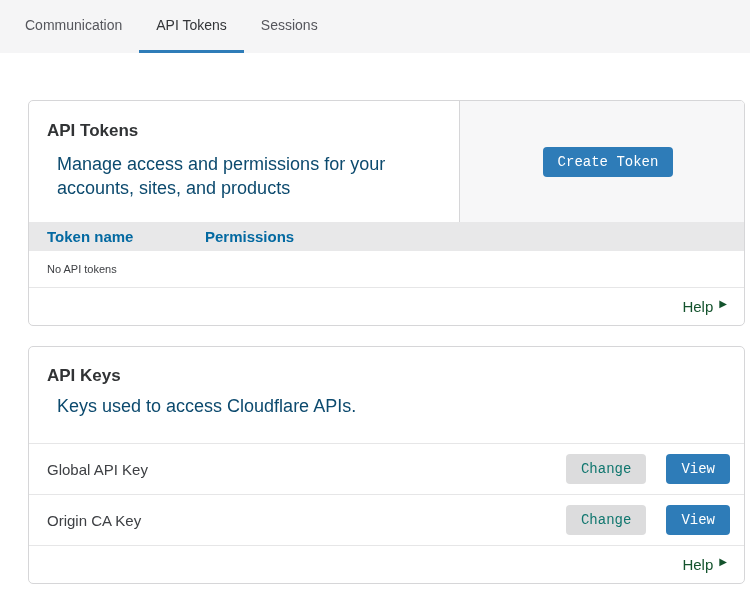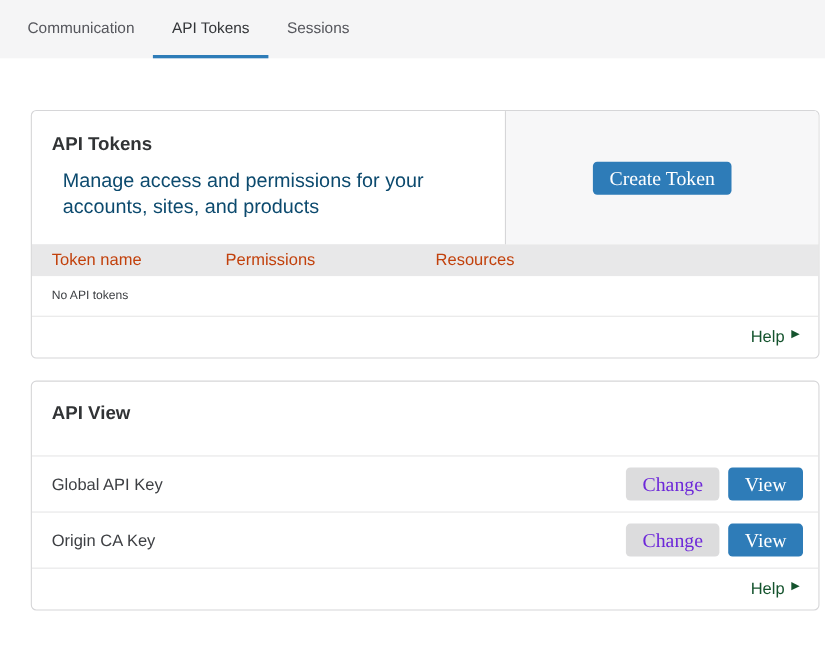--- a/index.html
+++ b/index.html
@@ -64,38 +64,39 @@
     color: #0c4a6e;
   }
   .tokens-header-right {
     flex: 1;
     background: #f7f7f8;
     border-radius: 0 4px 0 0;
     display: flex; align-items: center; justify-content: center;
   }
 
   .btn {
-    font-family: Liberation Serif, serif;
-    font-size: 18px;
+    font-family: Liberation Mono, monospace;
+    font-size: 14px;
     border: none;
     border-radius: 4px;
     padding: 7px 15px;
     cursor: pointer;
     line-height: 16px;
+    margin-left: 12px;
   }
   .btn-primary { background: #2e7cb8; color: #ffffff; }
-  .btn-secondary { background: #dcdcdd; color: #6d28d9; }
+  .btn-secondary { background: #dcdcdd; color: #0f766e; }
 
   
   .table-header {
     display: flex;
     background: #e8e8e9;
     font-size: 15px;
-    font-weight: normal;
-    color: #c2410c;
+    font-weight: bold;
+    color: #0369a1;
     padding: 6px 0 6px 0;
     align-items: center;
   }
   .th { flex: none; }
   .th.c1 { width: 176px; padding-left: 18px; }
   .th.c2 { width: 191px; }
   .th.c3 { width: 195px; }
   .th.c4 { flex: 1; }
 
   .empty-row {
@@ -157,38 +158,38 @@
         <p class="card-desc">Manage access and permissions for your accounts, sites, and products</p>
       </div>
       <div class="tokens-header-right">
         <button class="btn btn-primary">Create Token</button>
       </div>
     </div>
 
     <div class="table-header">
       <div class="th c1">Token name</div>
       <div class="th c2">Permissions</div>
-      <div class="th c3">Resources</div>
     </div>
 
     <div class="empty-row">
       <span>No API tokens</span>
     </div>
 
     <div class="card-footer">
       <a class="help-link">
         <span>Help</span>
         <span class="help-arrow">▶</span>
       </a>
     </div>
   </div>
 
   <div class="card card-keys">
     <div class="keys-header">
-      <h2 class="card-title">API View</h2>
+      <h2 class="card-title">API Keys</h2>
+      <p class="card-desc">Keys used to access Cloudflare APIs.</p>
     </div>
 
     <div class="key-row">
       <span class="key-name">Global API Key</span>
       <div class="key-actions">
         <button class="btn btn-secondary">Change</button>
         <button class="btn btn-primary">View</button>
       </div>
     </div>
 

